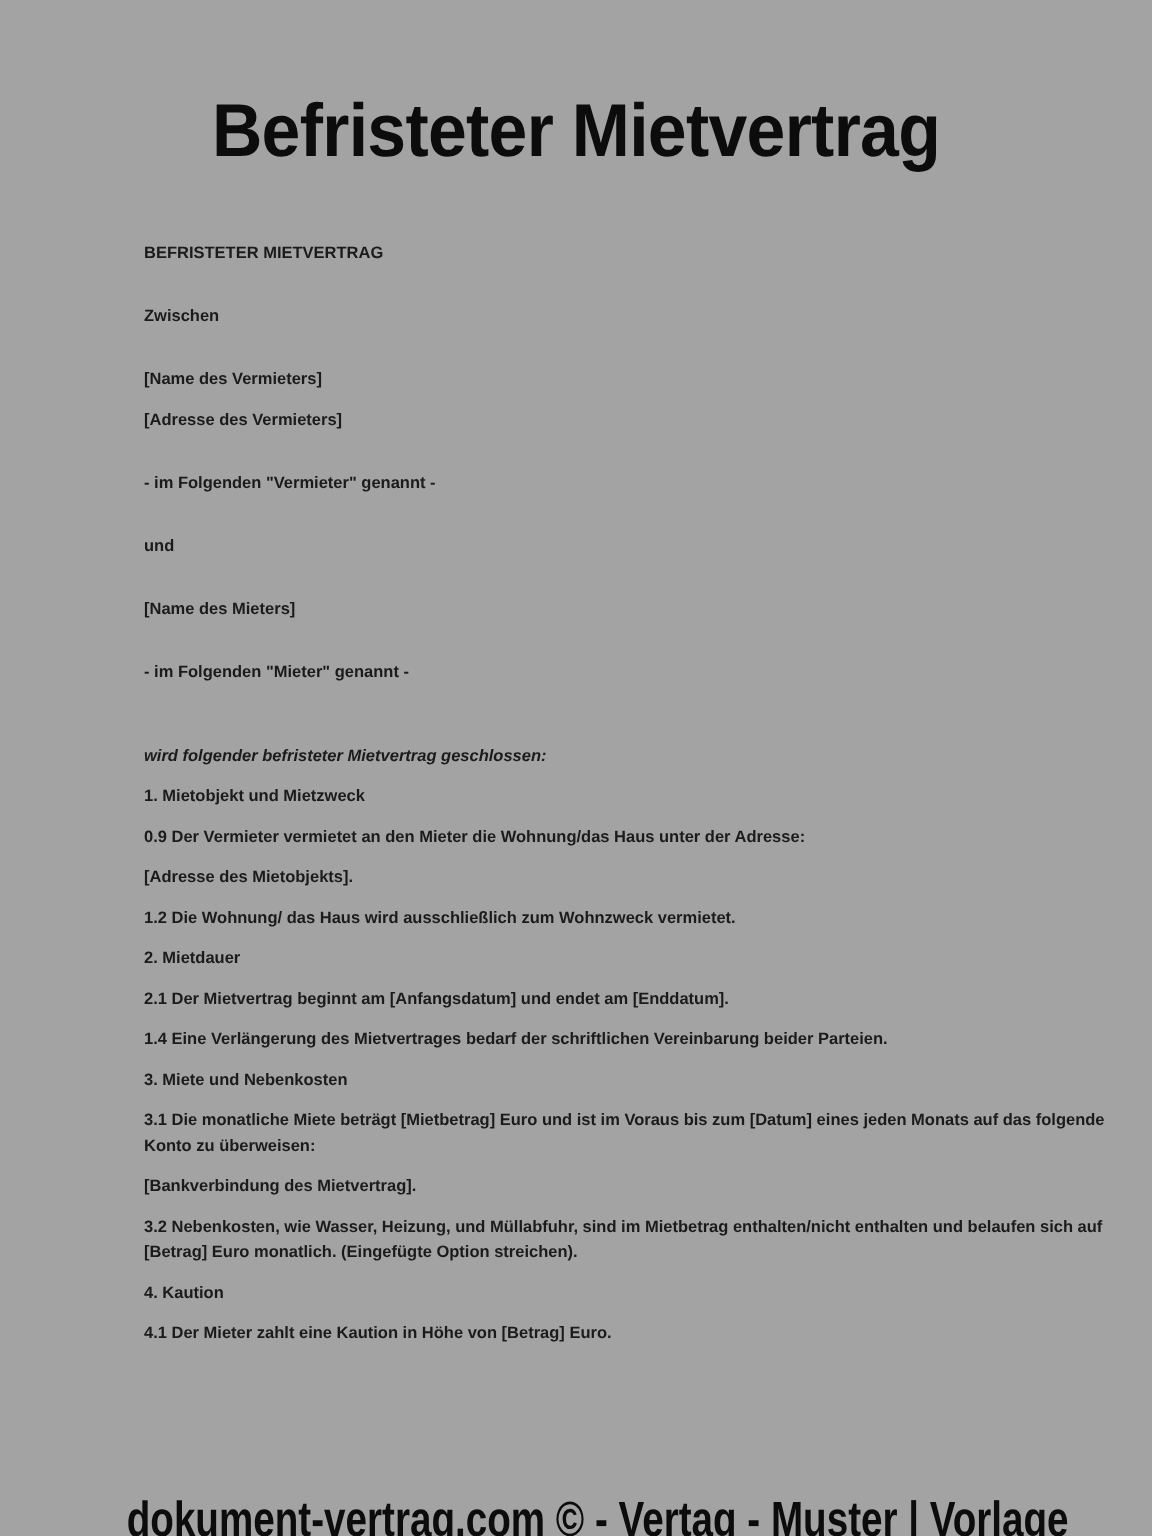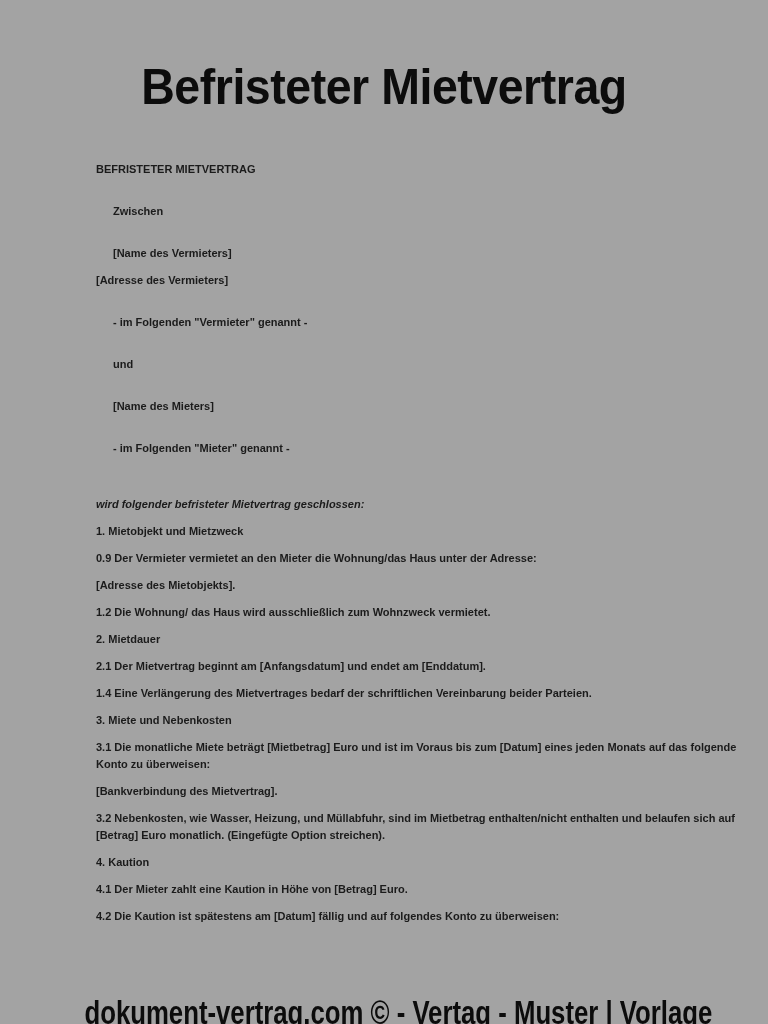--- a/index.html
+++ b/index.html
@@ -40,21 +40,21 @@
   }
   .content p {
     margin: 0;
     font-size: 11px;
     line-height: 17px;
     font-weight: bold;
     color: #1b1b1b;
   }
   .content p.s-first  { margin-top: 0; }
   .content p.s-normal { margin-top: 10px; }
-  .content p.s-large  { margin-top: 25px; margin-left: 17px; }
+  .content p.s-large  { margin-top: 25px; }
   .content p.s-xlarge { margin-top: 39px; font-style: italic; }
   .site-footer {
     position: absolute;
     top: 995px;
     left: 0;
     width: 768px;
     margin: 0;
     font-size: 33px;
     line-height: 36px;
     font-weight: bold;
@@ -87,17 +87,16 @@
       <p class="s-normal">1.2 Die Wohnung/ das Haus wird ausschließlich zum Wohnzweck vermietet.</p>
       <p class="s-normal">2. Mietdauer</p>
       <p class="s-normal">2.1 Der Mietvertrag beginnt am [Anfangsdatum] und endet am [Enddatum].</p>
       <p class="s-normal">1.4 Eine Verlängerung des Mietvertrages bedarf der schriftlichen Vereinbarung beider Parteien.</p>
       <p class="s-normal">3. Miete und Nebenkosten</p>
       <p class="s-normal">3.1 Die monatliche Miete beträgt [Mietbetrag] Euro und ist im Voraus bis zum [Datum] eines jeden Monats auf das folgende Konto zu überweisen:</p>
       <p class="s-normal">[Bankverbindung des Mietvertrag].</p>
       <p class="s-normal">3.2 Nebenkosten, wie Wasser, Heizung, und Müllabfuhr, sind im Mietbetrag enthalten/nicht enthalten und belaufen sich auf [Betrag] Euro monatlich. (Eingefügte Option streichen).</p>
       <p class="s-normal">4. Kaution</p>
       <p class="s-normal">4.1 Der Mieter zahlt eine Kaution in Höhe von [Betrag] Euro.</p>
-      <p class="s-normal">4.2 Die Kaution ist spätestens am [Datum] fällig und auf folgendes Konto zu überweisen:</p>
     </div>
 
   <div class="site-footer">dokument-vertrag.com © - Vertag - Muster | Vorlage</div>
 </div>
 
 </body></html>

